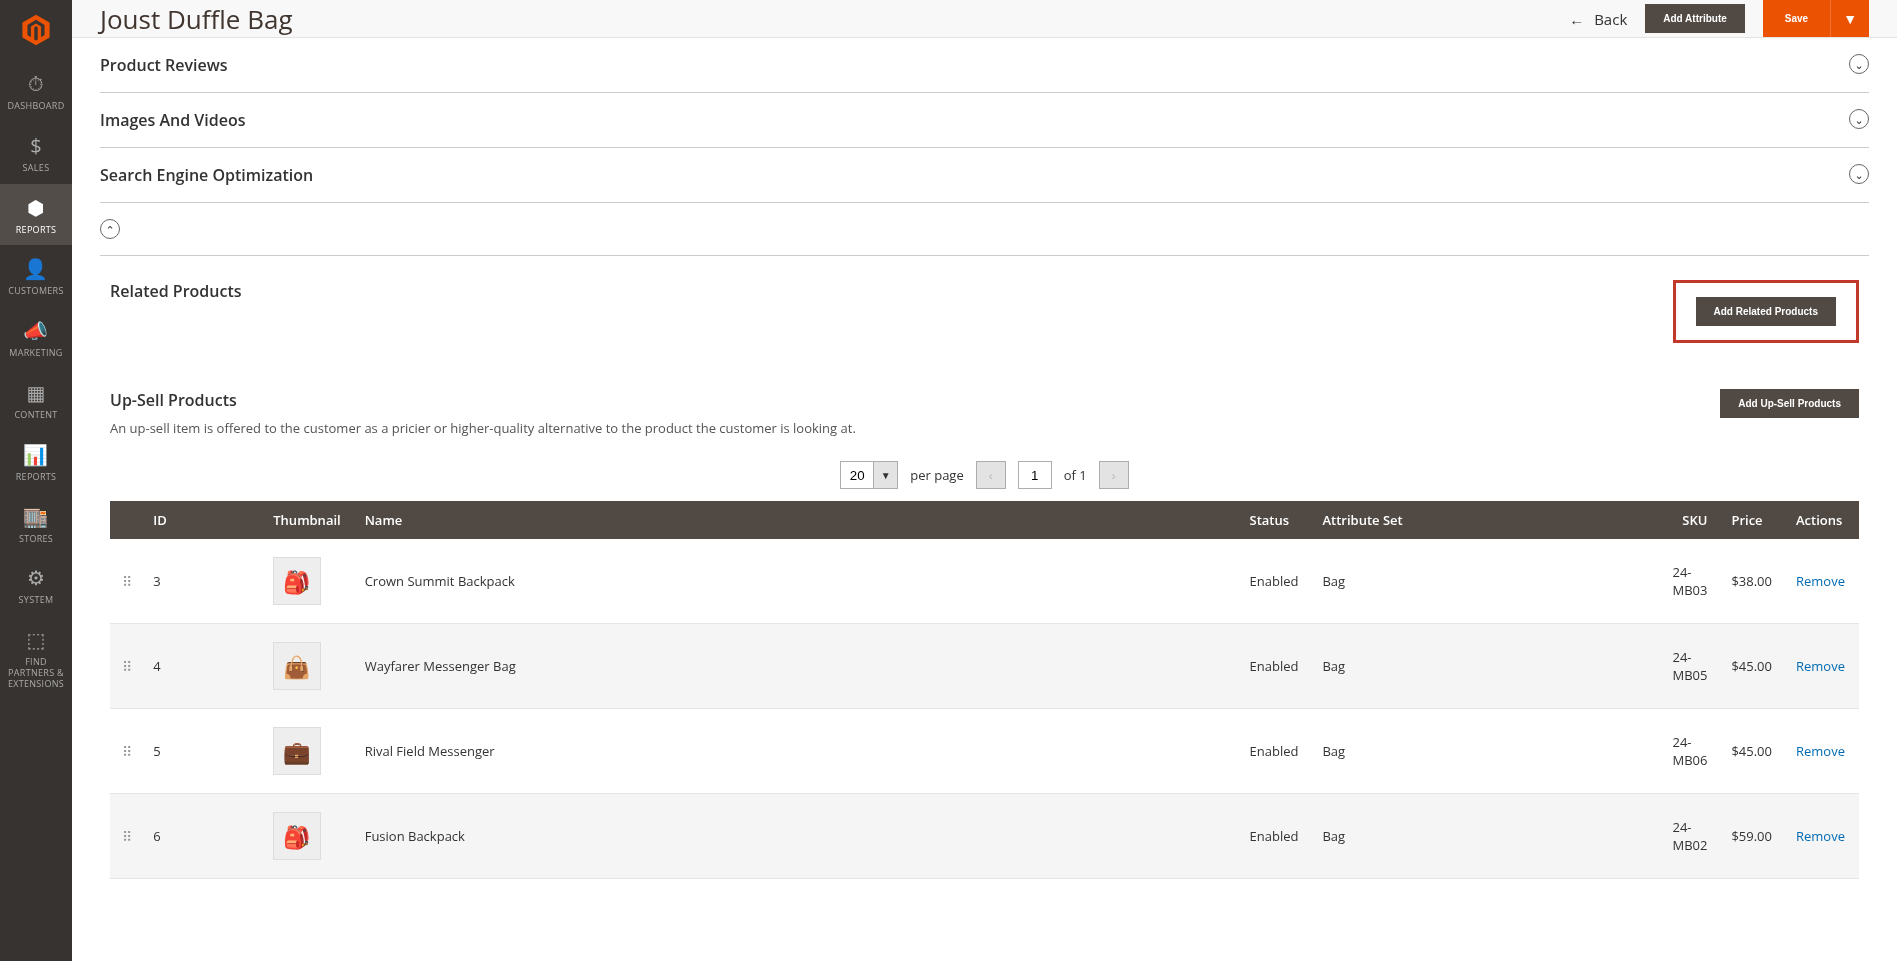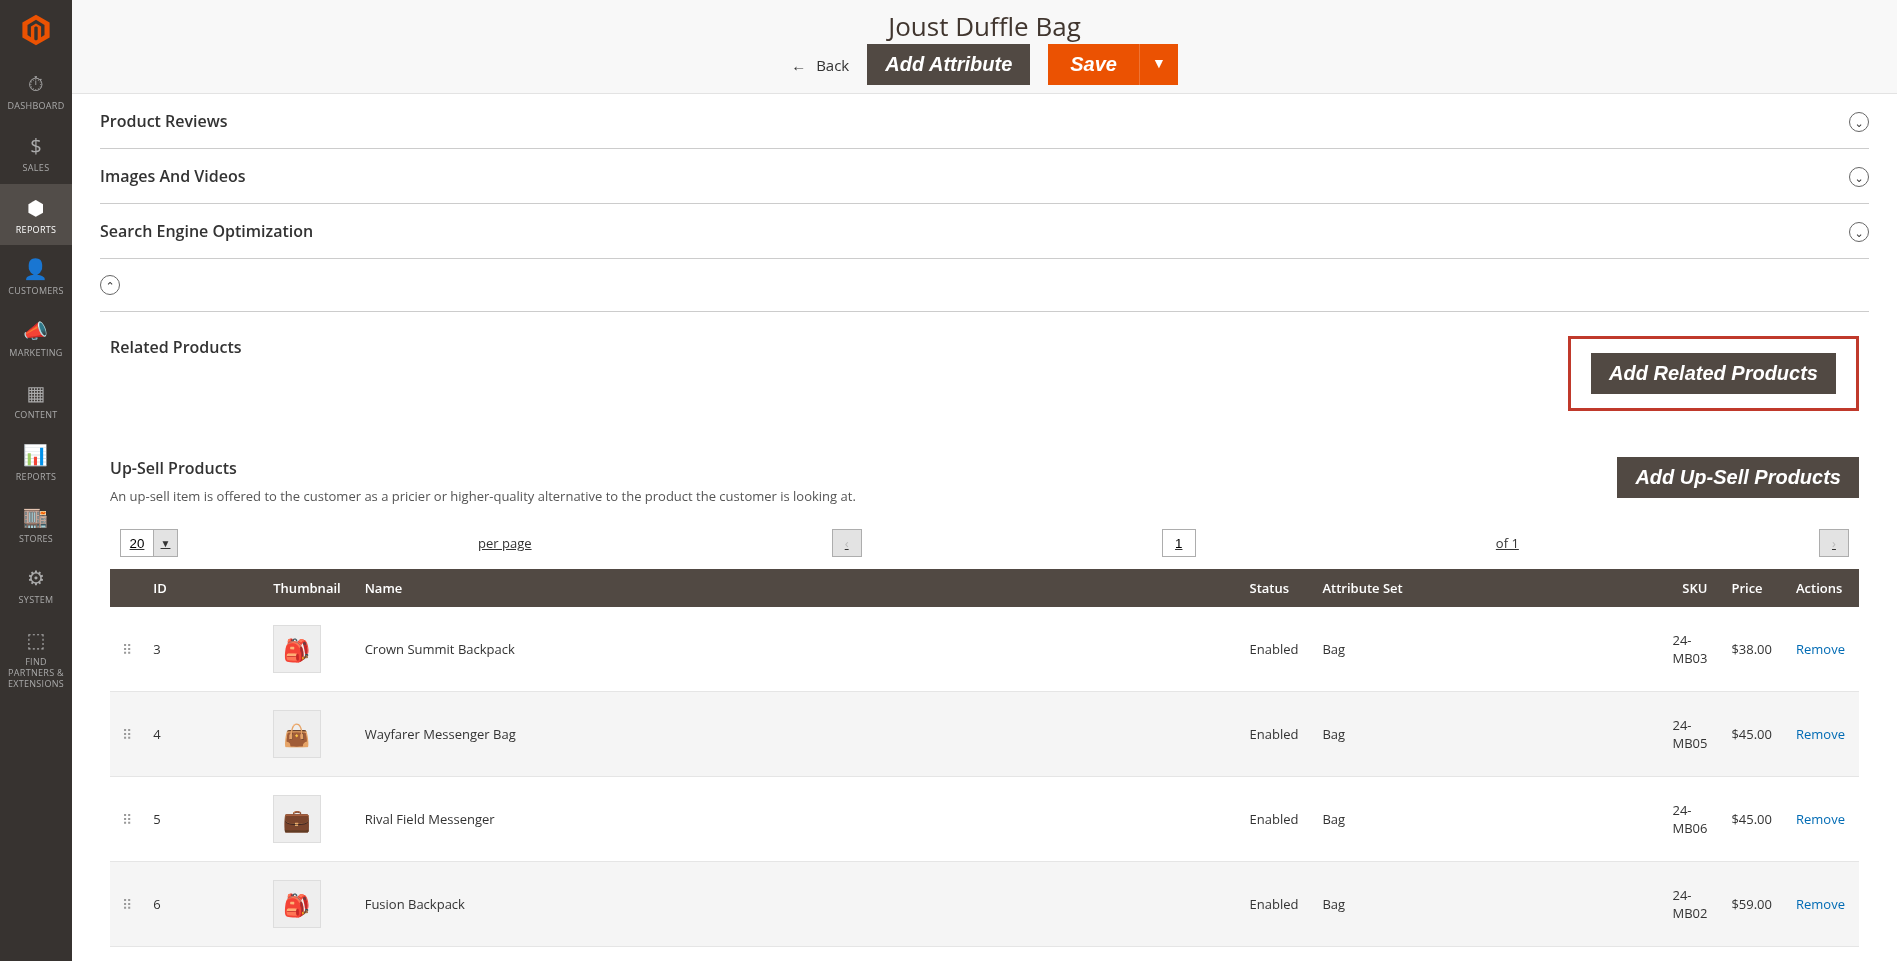--- a/index.html
+++ b/index.html
@@ -17,49 +17,49 @@
   text-align: center; color: #aaa;
 }
 .sidebar-item.active { background: #524d49; color: #fff; }
 .sidebar-item .icon { font-size: 20px; margin-bottom: 4px; display: block; }
 .sidebar-item span.label { display: block; line-height: 1.2; }
 
 .main { margin-left: 72px; }
 
 .header {
   display: flex; align-items: center; justify-content: space-between;
-  padding: 8px 28px; border-bottom: 1px solid #e3e3e3; background: #f8f8f8; flex-direction: column;
+  padding: 0 28px; border-bottom: 1px solid #e3e3e3; background: #f8f8f8;
 }
 .header-title { font-size: 26px; font-weight: 400; color: #41362f; }
 .header-actions { display: flex; align-items: center; gap: 18px; }
 .back-link { display: flex; align-items: center; gap: 10px; color: #333; cursor: pointer; font-size: 15px; }
-.btn { padding: 9px 18px; font-size: 20px; font-weight: 600; border: none; cursor: pointer; font-style: italic; }
+.btn { padding: 9px 18px; font-size: 10px; font-weight: 600; border: none; cursor: pointer; }
 .btn-dark { background: #514943; color: #fff; }
 .btn-primary { background: #eb5202; color: #fff; }
 .save-group { display: flex; }
 .save-group .btn-primary { padding: 9px 22px; }
 .save-group .dropdown-toggle { background: #eb5202; color: #fff; padding: 9px 12px; border-left: 1px solid rgba(255,255,255,0.2); cursor: pointer; }
 
 .content { padding: 0 28px; }
 
 .section-row {
-  display: flex; align-items: flex-end; justify-content: space-between;
+  display: flex; align-items: flex-start; justify-content: space-between;
   padding: 16px 0; border-bottom: 1px solid #ccc; cursor: pointer;
 }
 .section-row .section-title { font-size: 16px; font-weight: 600; color: #333; }
 .section-row .chevron { width: 20px; height: 20px; border: 1px solid #666; border-radius: 50%; display: flex; align-items: center; justify-content: center; font-size: 11px; }
 .section-row.highlighted .section-title { border: 2px solid #c0392b; padding: 6px 12px; }
 
 .subsection { padding: 24px 10px 10px 10px; }
 .subsection-header { display: flex; justify-content: space-between; align-items: flex-start; margin-bottom: 12px; }
 .subsection-title { font-size: 16px; font-weight: 600; margin-bottom: 8px; }
 .subsection-desc { font-size: 13px; color: #555; }
 .add-button-wrap.highlighted { border: 3px solid #c0392b; padding: 14px 20px; }
 
-.pagination { display: flex; align-items: center; justify-content: space-between; gap: 12px; padding: 12px 10px; font-size: 13px; text-decoration: underline; }
+.pagination { display: flex; align-items: center; justify-content: center; gap: 12px; padding: 12px 10px; font-size: 13px; }
 .pagination select, .pagination input { height: 28px; border: 1px solid #adadad; padding: 0 6px; }
 .pagination .dropdown-btn { height: 28px; width: 24px; background: #e3e3e3; border: 1px solid #adadad; border-left: none; cursor: pointer; display:flex; align-items:center; justify-content:center; font-size:10px;}
 .pagination input { width: 34px; text-align: center; }
 .pagination .nav-btn { height: 28px; width: 30px; background: #e3e3e3; border: 1px solid #adadad; cursor: pointer; display:flex; align-items:center; justify-content:center;}
 .pagination .disabled { color: #bbb; }
 
 .grid { width: 100%; border-collapse: collapse; }
 .grid thead th { background: #514943; color: #fff; font-weight: 600; font-size: 13px; text-align: left; padding: 10px 12px; }
 .grid tbody td { padding: 18px 12px; border-bottom: 1px solid #e5e5e5; font-size: 13px; vertical-align: middle; }
 .grid tbody tr:nth-child(even) { background: #f5f5f5; }

